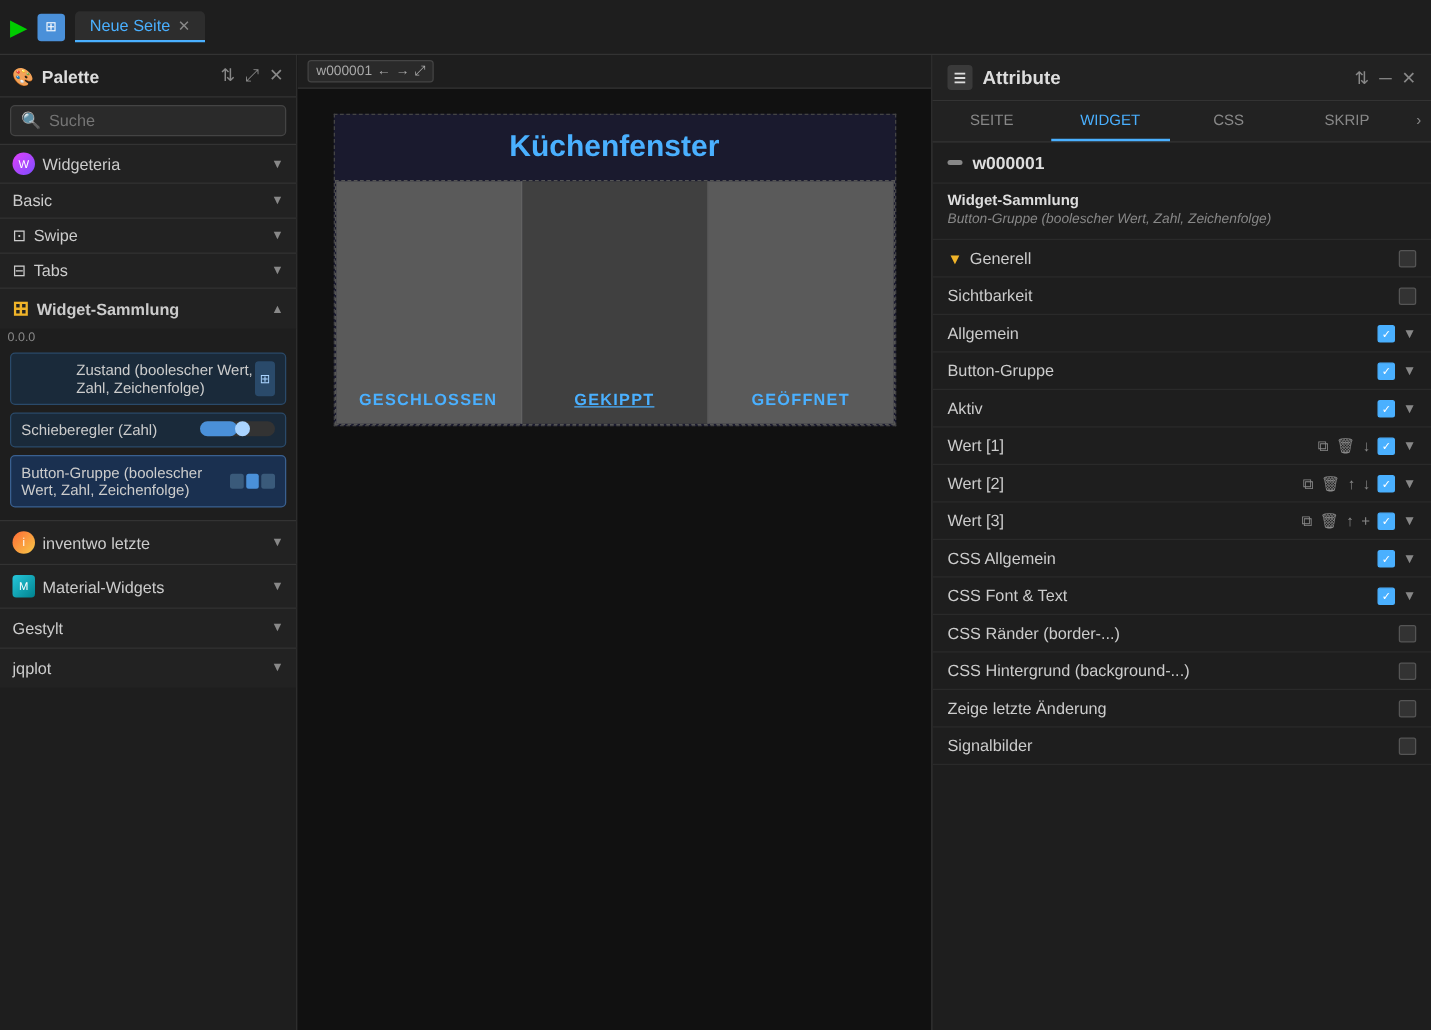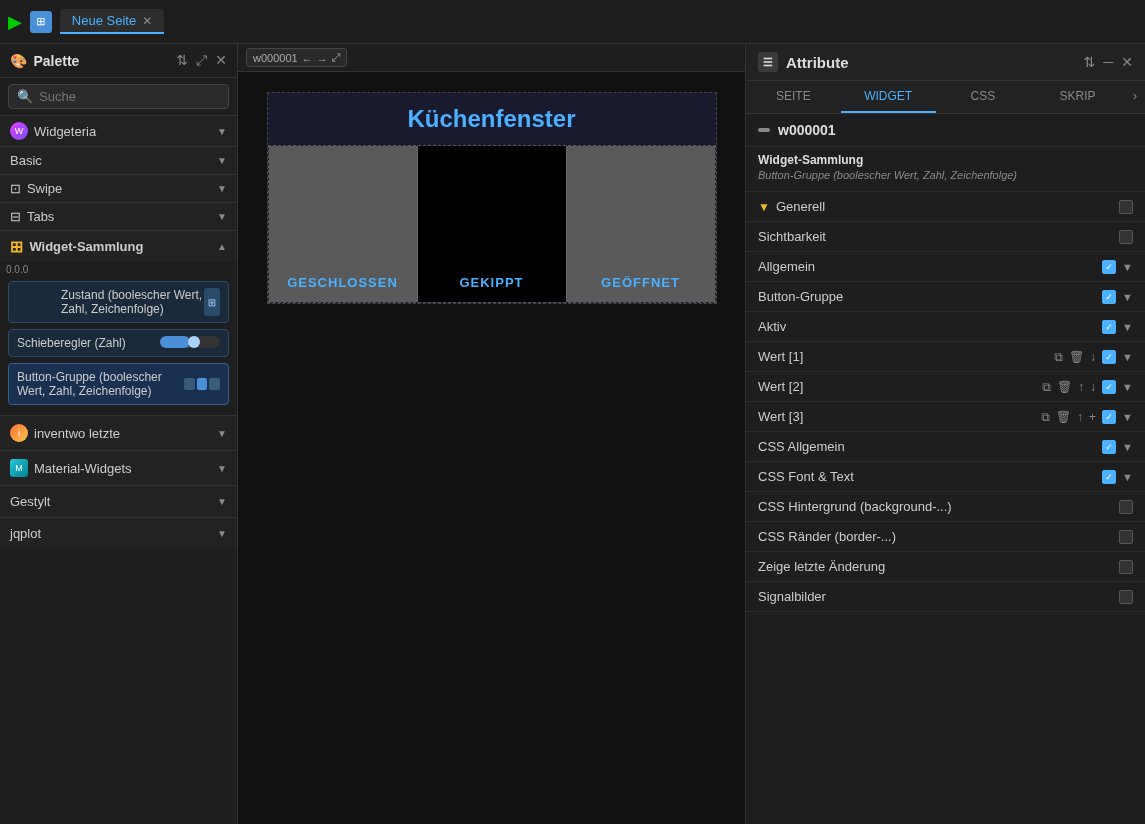--- a/index.html
+++ b/index.html
@@ -320,30 +320,30 @@
       border: 1px dashed #555;
       margin: 0;
     }
     .btn-option {
       flex: 1;
       display: flex;
       flex-direction: column;
       align-items: center;
       justify-content: flex-end;
       padding-bottom: 12px;
-      height: 156px;
+      height: 194px;
       background: #555;
       border-right: 1px solid #666;
       font-size: 13px;
       font-weight: bold;
       letter-spacing: 1px;
     }
     .btn-option:last-child { border-right: none; }
     .btn-option.closed { background: #5a5a5a; color: #4ab0ff; }
-    .btn-option.gekippt { background: #000000; color: #4ab0ff; }
+    .btn-option.gekippt { background: #404040; color: #4ab0ff; text-decoration: underline; }
     .btn-option.geoeffnet { background: #5a5a5a; color: #4ab0ff; }
 
     
     .right-panel {
       width: 400px;
       background: #1e1e1e;
       border-left: 1px solid #333;
       display: flex;
       flex-direction: column;
       flex-shrink: 0;
@@ -793,51 +793,51 @@
           <span>CSS Font &amp; Text</span>
         </div>
         <div class="attr-row-right">
           <div class="checkbox checked"></div>
           <span class="chevron-down">▼</span>
         </div>
       </div>
 
       <div class="attr-row">
         <div class="attr-row-left">
+          <span>CSS Ränder (border-...)</span>
+        </div>
+        <div class="attr-row-right">
+          <div class="checkbox"></div>
+        </div>
+      </div>
+
+      <div class="attr-row">
+        <div class="attr-row-left">
           <span>CSS Hintergrund (background-...)</span>
         </div>
         <div class="attr-row-right">
           <div class="checkbox"></div>
         </div>
       </div>
 
-      <div class="attr-row">
-        <div class="attr-row-left">
-          <span>CSS Ränder (border-...)</span>
+
+      <div class="attr-row">
+        <div class="attr-row-left">
+          <span>Zeige letzte Änderung</span>
         </div>
         <div class="attr-row-right">
           <div class="checkbox"></div>
         </div>
       </div>
 
-
-      <div class="attr-row">
-        <div class="attr-row-left">
-          <span>Zeige letzte Änderung</span>
+      <div class="attr-row">
+        <div class="attr-row-left">
+          <span>Signalbilder</span>
         </div>
         <div class="attr-row-right">
           <div class="checkbox"></div>
         </div>
       </div>
 
-      <div class="attr-row">
-        <div class="attr-row-left">
-          <span>Signalbilder</span>
-        </div>
-        <div class="attr-row-right">
-          <div class="checkbox"></div>
-        </div>
-      </div>
-
     </div>
   </div>
 
 </div>
 
 </body></html>

